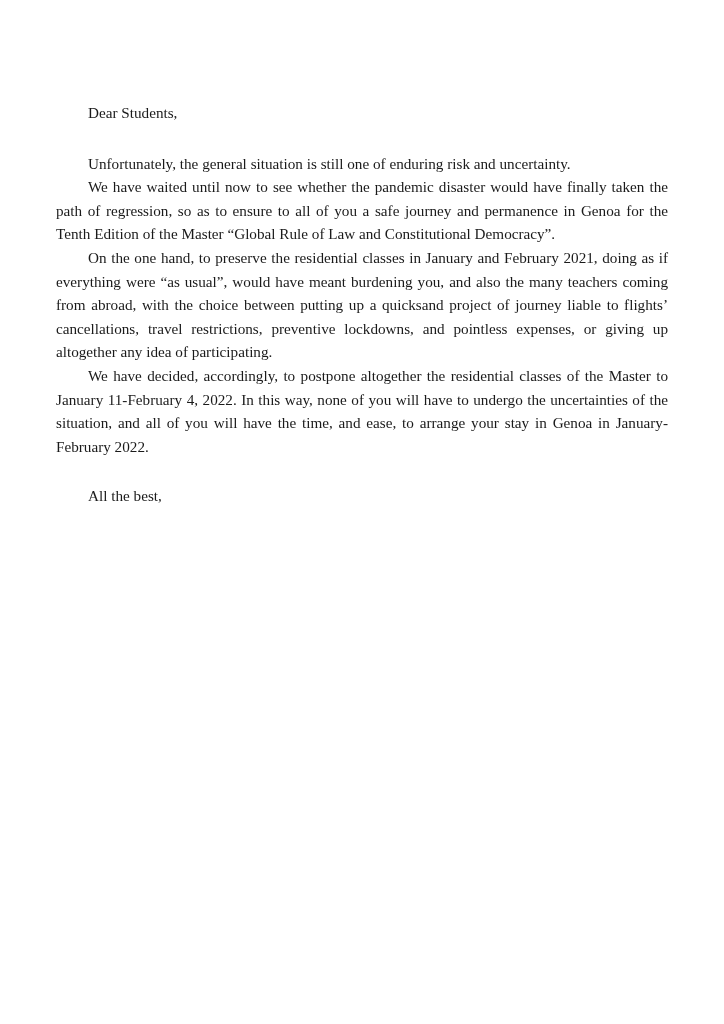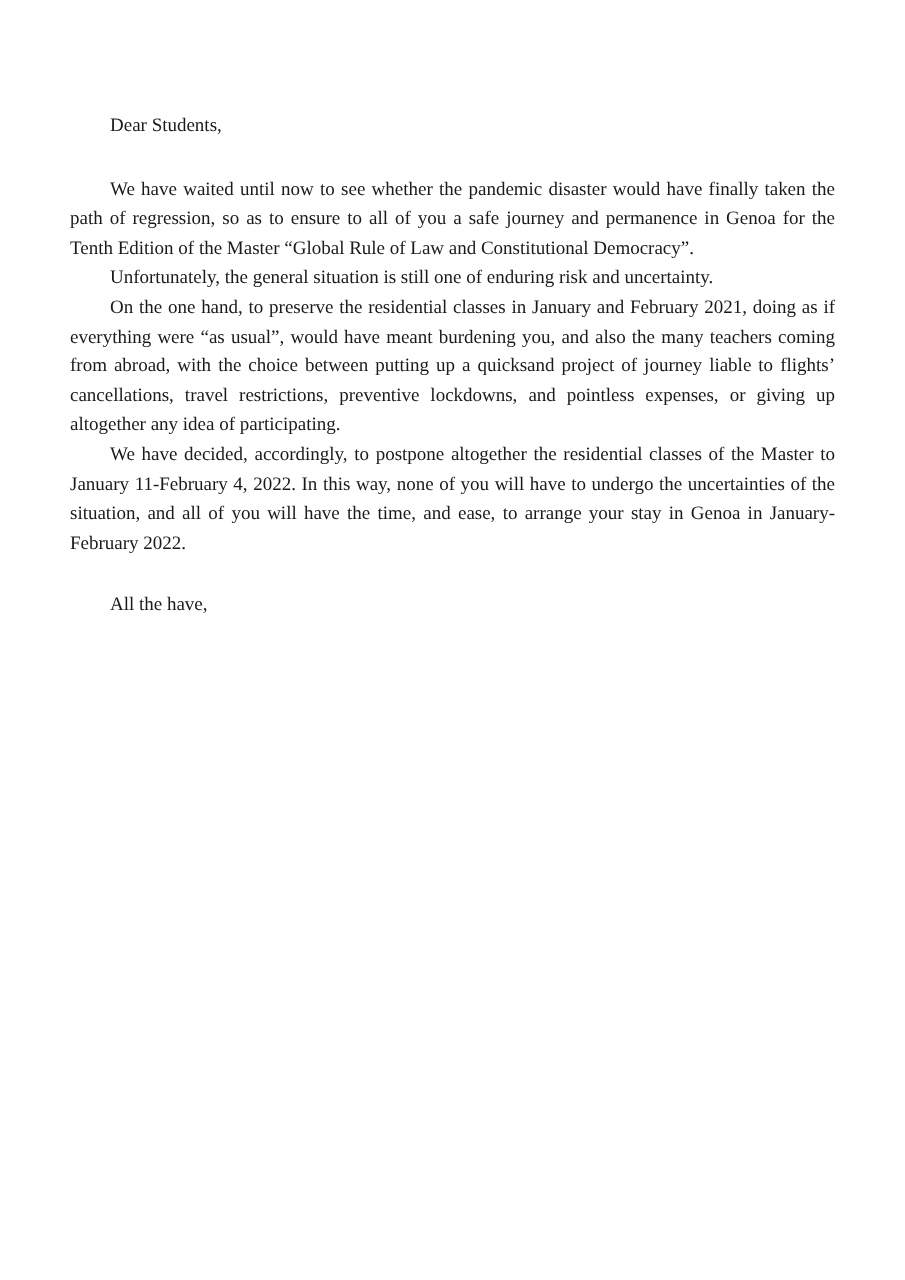--- a/index.html
+++ b/index.html
@@ -2,33 +2,33 @@
 <html><head>
 <meta charset="utf-8">
 <style>
   html, body { margin: 0; padding: 0; background: #ffffff; }
   body { width: 724px; height: 1024px; overflow: hidden; position: relative; }
   .page {
     position: absolute; left: 56px; top: 85px; width: 612px;
     font-family: "Liberation Serif", serif;
     font-size: 15.2px; line-height: 23.6px; color: #1a1a1a;
   }
-  .salutation { margin: 4px 0 0 32px; }
+  .salutation { margin: 16px 0 0 32px; }
   .gap { height: 27px; }
   .para { margin: 0; text-indent: 32px; text-align: justify; }
   .closing { margin: 0 0 0 32px; }
   .gap2 { height: 26px; }
   .gap3 { height: 25px; }
 </style>
 </head>
 <body>
 
 <div class="page">
   <p class="salutation">Dear Students,</p>
   <div class="gap"></div>
+  <p class="para">Unfortunately, the general situation is still one of enduring risk and uncertainty.</p>
   <p class="para">We have waited until now to see whether the pandemic disaster would have finally taken the path of regression, so as to ensure to all of you a safe journey and permanence in Genoa for the Tenth Edition of the Master “Global Rule of Law and Constitutional Democracy”.</p>
-  <p class="para">Unfortunately, the general situation is still one of enduring risk and uncertainty.</p>
   <p class="para">On the one hand, to preserve the residential classes in January and February 2021, doing as if everything were “as usual”, would have meant burdening you, and also the many teachers coming from abroad, with the choice between putting up a quicksand project of journey liable to flights’ cancellations, travel restrictions, preventive lockdowns, and pointless expenses, or giving up altogether any idea of participating.</p>
   <p class="para">We have decided, accordingly, to postpone altogether the residential classes of the Master to January 11-February 4, 2022. In this way, none of you will have to undergo the uncertainties of the situation, and all of you will have the time, and ease, to arrange your stay in Genoa in January-February 2022.</p>
   <div class="gap2"></div>
-  <p class="closing">All the have,</p>
+  <p class="closing">All the best,</p>
   <div class="gap3"></div>
 </div>
 
 </body></html>

